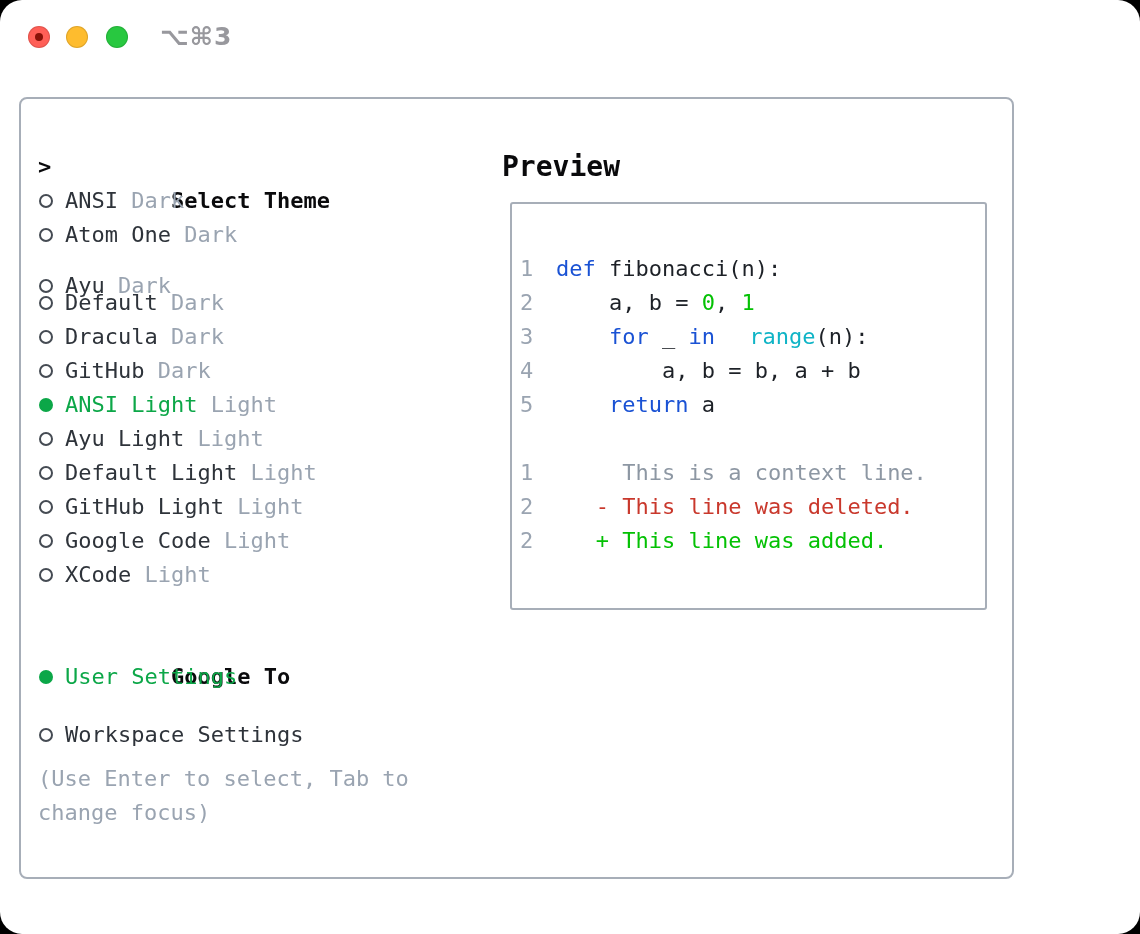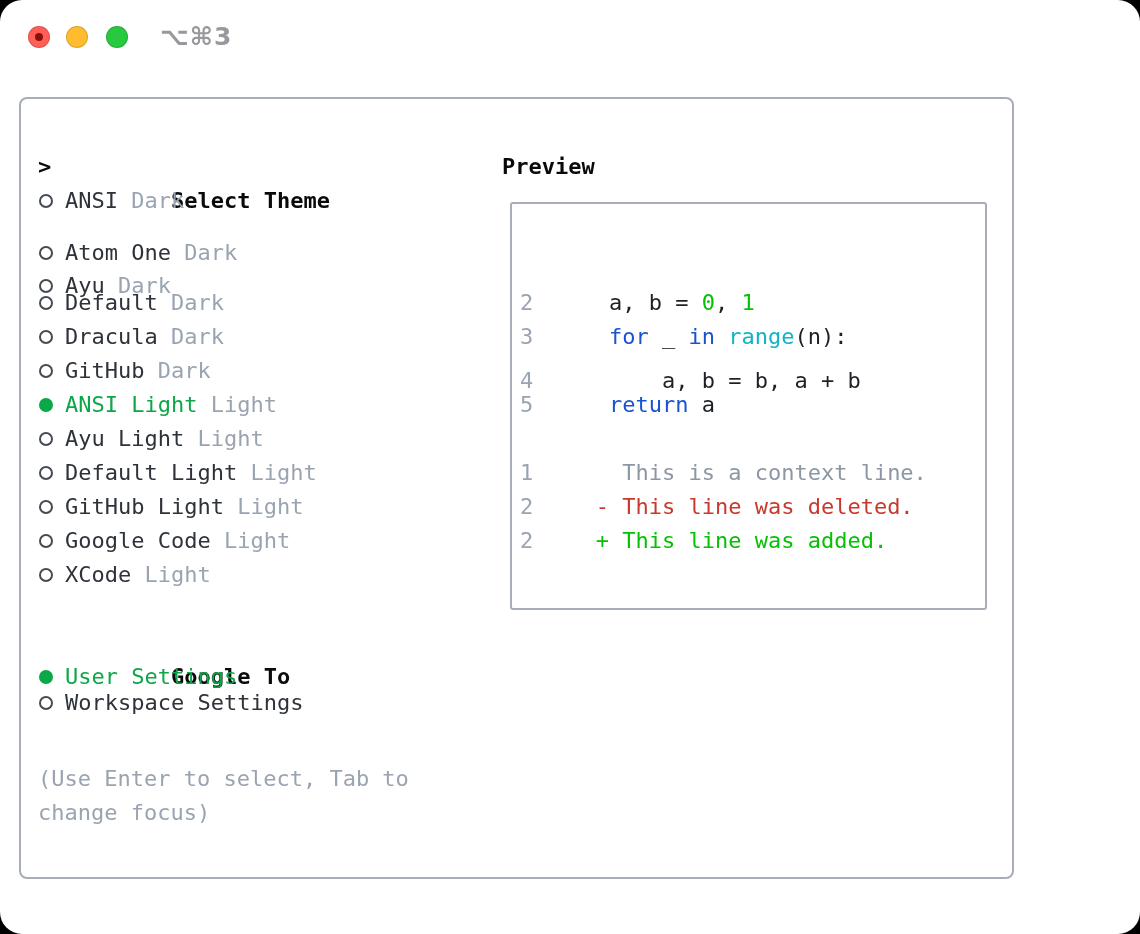--- a/index.html
+++ b/index.html
@@ -28,26 +28,26 @@
   .caret{position:absolute;left:0;top:0;width:27px;font-weight:bold;color:var(--hdr);}
   .radio{position:absolute;left:1px;top:10px;width:14px;height:14px;border-radius:50%;
          border:2px solid var(--radio);box-sizing:border-box;background:transparent;}
   .radio.sel{border-color:var(--accent);background:var(--accent);}
   .opt .name{color:var(--item-fg);margin-top:28px;}
   .opt.sel .name{color:var(--accent);}
   .variant{color:var(--muted);}
   .hint{color:var(--muted);}
   
   .pvhdr{position:absolute;left:481px;top:51px;height:34px;line-height:34px;
-         font-size:22px;font-weight:bold;color:var(--hdr);white-space:pre;}
+         font-size:28px;font-weight:bold;color:var(--hdr);white-space:pre;}
   .pvbox{position:absolute;left:489px;top:103px;width:477px;height:408px;
          border:2px solid var(--border);border-radius:3px;background:#fff;box-sizing:border-box;}
   .cl{position:absolute;left:8px;height:34px;line-height:34px;font-size:22px;white-space:pre;}
   .ln{display:inline-block;width:36px;color:var(--muted);}
-  .s-fg{color:var(--code-fg);} .s-kw{color:var(--blue);} .s-fn{color:var(--cyan);}
+  .s-fg{color:var(--code-fg);} .s-kw{color:var(--blue);} .s-fn{color:var(--cyan);margin-left:21px;}
   .s-num{color:var(--bgreen);} .s-ctx{color:var(--ctx);} .s-del{color:var(--red);}
   .s-add{color:var(--bgreen);}
 </style>
 </head>
 <body>
 
 <div class="screen">
   <div class="window">
 
     <div class="tl red">
@@ -58,51 +58,52 @@
     <div class="wtitle">⌥⌘3</div>
 
     <div class="panel">
 
       <div class="row hdr opt" style="top:51px">
         <span class="caret">&gt;</span><span>Select Theme</span>
       </div>
 
       <div id="theme-options">
           <div class="row opt" style="top: 85px;"><div class="radio"></div><span class="name">ANSI</span> <span class="variant">Dark</span></div>
-          <div class="row opt" style="top: 137px; text-align: right;"><div class="radio"></div><span class="name">Atom One</span> <span class="variant">Dark</span></div>
+          <div class="row opt" style="top: 119px; text-align: right;"><div class="radio"></div><span class="name">Atom One</span> <span class="variant">Dark</span></div>
           <div class="row opt" style="top: 170px;"><div class="radio"></div><span class="name">Ayu</span> <span class="variant">Dark</span></div>
           <div class="row opt" style="top: 187px;"><div class="radio"></div><span class="name">Default</span> <span class="variant">Dark</span></div>
           <div class="row opt" style="top: 221px;"><div class="radio"></div><span class="name">Dracula</span> <span class="variant">Dark</span></div>
           <div class="row opt" style="top: 255px;"><div class="radio"></div><span class="name">GitHub</span> <span class="variant">Dark</span></div>
           <div class="row opt sel" style="top: 289px;"><div class="radio sel"></div><span class="name">ANSI Light</span> <span class="variant">Light</span></div>
           <div class="row opt" style="top: 323px;"><div class="radio"></div><span class="name">Ayu Light</span> <span class="variant">Light</span></div>
           <div class="row opt" style="top: 357px;"><div class="radio"></div><span class="name">Default Light</span> <span class="variant">Light</span></div>
           <div class="row opt" style="top: 391px;"><div class="radio"></div><span class="name">GitHub Light</span> <span class="variant">Light</span></div>
           <div class="row opt" style="top: 425px;"><div class="radio"></div><span class="name">Google Code</span> <span class="variant">Light</span></div>
           <div class="row opt" style="top: 459px;"><div class="radio"></div><span class="name">XCode</span> <span class="variant">Light</span></div>
         </div>
 
       <div class="row hdr opt" style="top:527px">
         <span>Google To</span>
       </div>
 
       <div id="apply-options">
           <div class="row opt sel" style="top: 561px;"><div class="radio sel"></div><span class="name">User Settings</span></div>
-          <div class="row opt" style="top: 587px;"><div class="radio"></div><span class="name">Workspace Settings</span></div>
+          <div class="row opt" style="top: 619px;"><div class="radio"></div><span class="name">Workspace Settings</span></div>
         </div>
 
       <div class="row hint" style="top:697px">change focus)</div>
       <div class="row hint" style="top:663px">(Use Enter to select, Tab to</div>
 
       <div class="pvhdr">Preview</div>
 
       <div class="pvbox" id="preview-box">
+          <div class="cl" style="top: 48px;"><span class="ln">1</span><span class="s-kw">def</span><span class="s-fg"> fibonacci(n):</span></div>
           <div class="cl" style="top: 82px;"><span class="ln">2</span><span class="s-fg">    a, b = </span><span class="s-num">0</span><span class="s-fg">, </span><span class="s-num">1</span></div>
           <div class="cl" style="top: 116px;"><span class="ln">3</span><span class="s-fg">    </span><span class="s-kw">for</span><span class="s-fg"> _ </span><span class="s-kw">in</span><span class="s-fg"> </span><span class="s-fn">range</span><span class="s-fg">(n):</span></div>
-          <div class="cl" style="top: 150px; margin-top: 10px;"><span class="ln">4</span><span class="s-fg">        a, b = b, a + b</span></div>
+          <div class="cl" style="top: 150px;"><span class="ln">4</span><span class="s-fg">        a, b = b, a + b</span></div>
           <div class="cl" style="top: 184px;"><span class="ln">5</span><span class="s-fg">    </span><span class="s-kw">return</span><span class="s-fg"> a</span></div>
           <div class="cl" style="top: 252px;"><span class="ln">1</span><span class="s-ctx">     This is a context line.</span></div>
           <div class="cl" style="top: 286px;"><span class="ln">2</span><span class="s-del">   - This line was deleted.</span></div>
           <div class="cl" style="top: 320px;"><span class="ln">2</span><span class="s-add">   + This line was added.</span></div>
         </div>
 
     </div>
   </div>
 </div>
 

